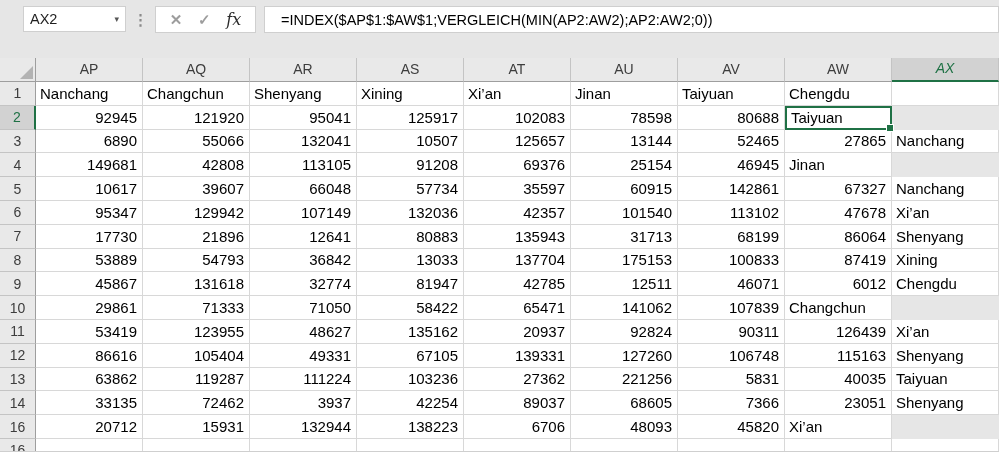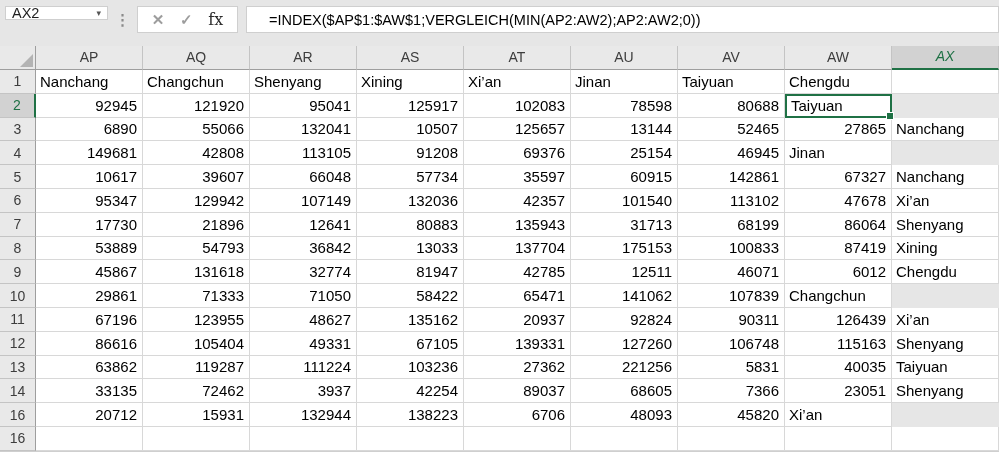--- a/index.html
+++ b/index.html
@@ -4,39 +4,39 @@
 <style>
   html,body { margin:0; padding:0; }
   .app {
     width:999px; height:452px; background:#E6E6E6; overflow:hidden;
     font-family:"Liberation Sans", sans-serif; position:relative;
     border-bottom:1px solid #cfcfcf; box-sizing:border-box;
   }
   
   .topbar { height:46px; display:flex; align-items:flex-start; padding:6px 0 0 5px; box-sizing:border-box; }
   .namebox {
-    width:103px; height:14px; background:#fff; border:1px solid #cfcfcf; box-sizing:border-box;
+    width:103px; height:26px; background:#fff; border:1px solid #cfcfcf; box-sizing:border-box;
     display:flex; align-items:center; justify-content:space-between; padding:0 6px;
-    font-size:14.5px; color:#1f1f1f;
+    font-size:14.5px; color:#1f1f1f;margin-left:18px;
   }
   .caret { font-size:9px; color:#555; }
   .dots { height:27px; display:flex; align-items:center; margin:0 7px 0 7px; color:#8a8a8a; font-size:15px; font-weight:bold; }
   .fbtns {
     width:101px; height:27px; background:#fff; border:1px solid #cfcfcf; box-sizing:border-box;
     display:flex; align-items:center; justify-content:space-around; padding:0 6px;
   }
   .icon-cancel, .icon-enter { color:#9d9d9d; font-size:15px; font-weight:bold; }
-  .icon-fx { color:#2b2b2b; font-family:"DejaVu Serif", serif; font-size:16px; }
+  .icon-fx { color:#2b2b2b; font-family:"DejaVu Serif", serif; font-style:italic; font-size:16px; }
   .formulabar {
     flex:1; height:27px; background:#fff; border:1px solid #cfcfcf; box-sizing:border-box;
-    margin-left:8px; display:flex; align-items:center; padding:0 22px;
+    margin-left:8px; display:flex; align-items:center; padding:0 16px;
     font-size:14.5px; color:#000; white-space:nowrap; overflow:hidden;
   }
   
-  .colheaders { display:flex; height:24px; }
+  .colheaders { display:flex; height:24px;margin-top:12px; }
   .corner {
     width:36px; box-sizing:border-box; background:#E9E9E9; position:relative;
     border-right:1px solid #9e9e9e; border-bottom:1px solid #9e9e9e;
   }
   .corner .tri {
     position:absolute; right:2px; bottom:2px; width:0; height:0;
     border-left:13px solid transparent; border-bottom:13px solid #b3b3b3;
   }
   .ch {
     width:107px; box-sizing:border-box; background:#E9E9E9;
@@ -215,21 +215,21 @@
           <div class="cell num">71333</div>
           <div class="cell num">71050</div>
           <div class="cell num">58422</div>
           <div class="cell num">65471</div>
           <div class="cell num">141062</div>
           <div class="cell num">107839</div>
           <div class="cell">Changchun</div>
         </div>
         <div class="row">
           <div class="rh">11</div>
-          <div class="cell num">67196</div>
+          <div class="cell num">53419</div>
           <div class="cell num">123955</div>
           <div class="cell num">48627</div>
           <div class="cell num">135162</div>
           <div class="cell num">20937</div>
           <div class="cell num">92824</div>
           <div class="cell num">90311</div>
           <div class="cell num">126439</div>
           <div class="cell">Xi’an</div>
         </div>
         <div class="row">

